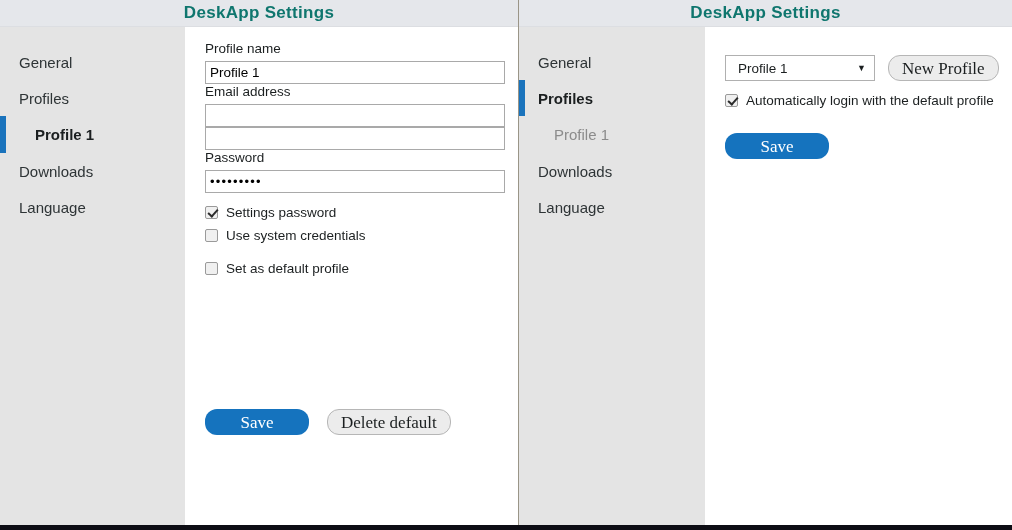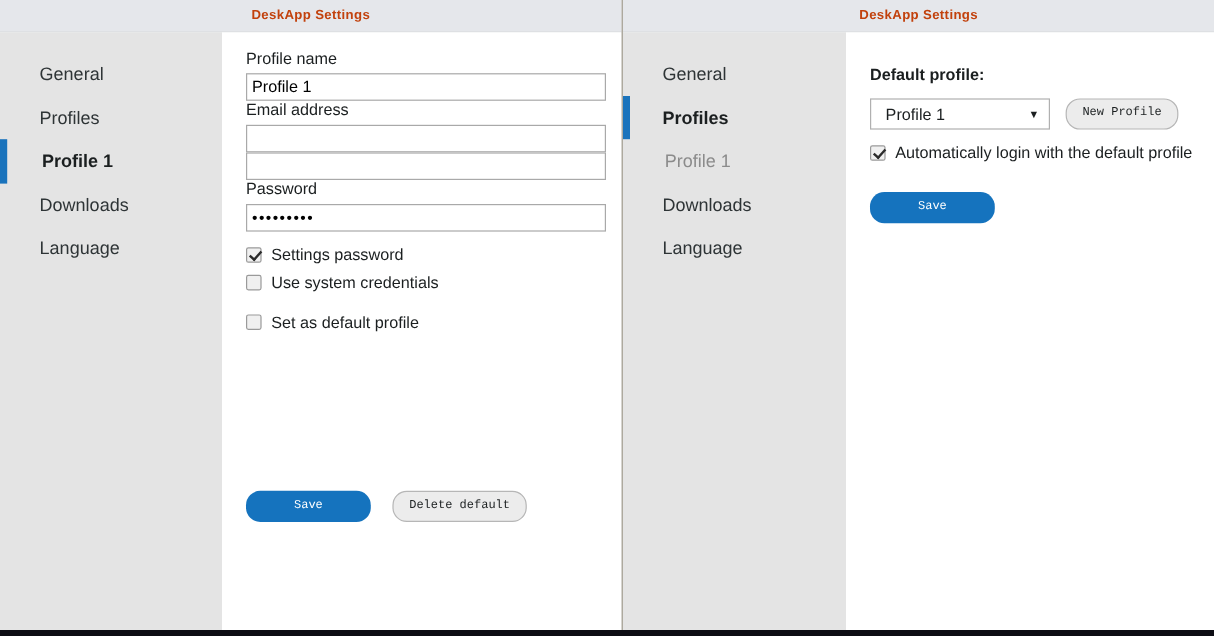--- a/index.html
+++ b/index.html
@@ -44,23 +44,23 @@
   .titlebar {
     position: relative;
     height: 27px;
     background: #e5e7eb;
     border-bottom: 1px solid #dcdee2;
     display: flex;
     align-items: center;
     justify-content: center;
   }
   .titlebar-text {
-    font-size: 11px;
+    font-size: 17px;
     font-weight: bold;
-    color: #c2410c;
+    color: #0f766e;
     letter-spacing: 0.3px;
     user-select: none;
   }
 
   
   .window-body {
     display: flex;
     height: 498px;
     background: #ffffff;
   }
@@ -74,21 +74,21 @@
     flex: 0 0 auto;
   }
   #window-left  .sidebar { width: 185px; }
   #window-right .sidebar { width: 186px; }
 
   .nav-item {
     position: relative;
     height: 36px;
     display: flex;
     align-items: center;
-    padding-left: 33px;
+    padding-left: 19px;
     font-size: 15px;
     color: #2e3436;
     cursor: default;
   }
   .nav-item.sub {
     padding-left: 35px;
     height: 37px;
   }
   .nav-item.bold  { font-weight: bold; color: #1b1f20; }
   .nav-item.muted { color: #8b8b8b; }
@@ -163,22 +163,22 @@
     border-width: 0 2px 2px 0;
     transform: rotate(42deg);
   }
   .check-label {
     font-size: 13.5px;
     color: #1b1f20;
   }
 
   
   .btn {
-    font-family: Liberation Mono, monospace;
-    font-size: 10px;
+    font-family: Liberation Serif, serif;
+    font-size: 17px;
     border-radius: 12px;
     cursor: default;
     line-height: 1;
     display: inline-flex;
     align-items: center;
     justify-content: center;
   }
   .btn-primary {
     background: #1573be;
     color: #ffffff;
@@ -347,21 +347,20 @@
           <span>Downloads</span>
         </div>
         <div class="nav-item">
           <span>Language</span>
         </div>
       </div>
 
       <div class="content">
 
 
-        <div class="bold-label">Default profile:</div>
 
         <div class="select-row">
           <div class="select-box">
             <span>Profile 1</span>
             <span class="select-arrow">▼</span>
           </div>
           <button class="btn btn-secondary">New Profile</button>
         </div>
 
         <div class="check-row" style="margin-bottom:22px;">

